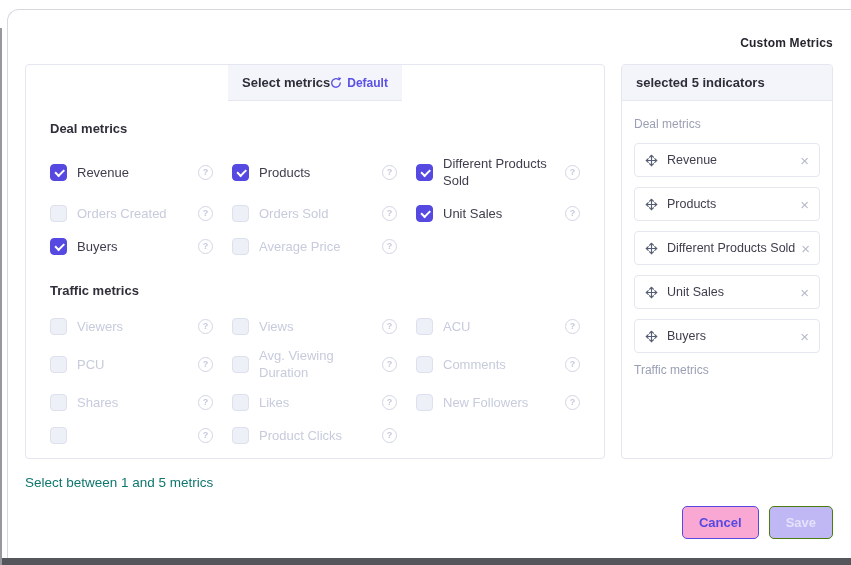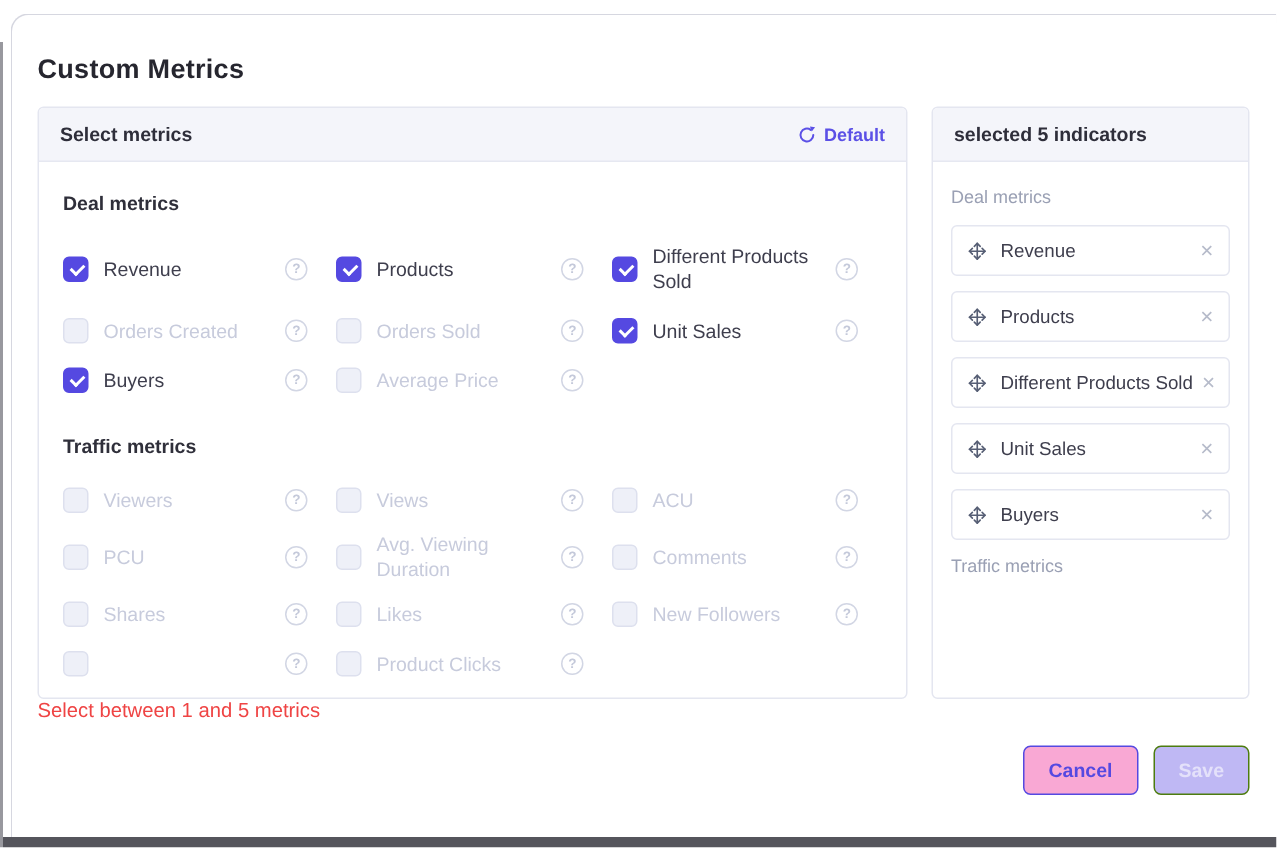--- a/index.html
+++ b/index.html
@@ -10,28 +10,28 @@
     color:#3e3e4d;
   }
   .edge-left { position:absolute; left:0; top:28px; bottom:0; width:2px; background:#98989e; }
   .bottom-bar { position:absolute; left:2px; right:0; bottom:0; height:7px; background:#55555c; }
   .window {
     position:absolute; left:7px; top:9px; right:0; bottom:7px;
     background:#fff; border-left:1px solid #d6d7e0; border-top:1px solid #d6d7e0;
     border-radius:12px 0 0 0; overflow:hidden;
   }
   .content { margin:26px 18px 0 17px; }
-  .dlg-title { font-size:18px; font-weight:bold; color:#26262f; letter-spacing:.2px; }
+  .dlg-title { font-size:12px; font-weight:bold; color:#26262f; letter-spacing:.2px;text-align:right; }
 
   .panels { display:flex; gap:16px; margin-top:14px; }
   .panel {
     border:1px solid #e4e6f0; border-radius:4px; background:#fff;
     height:395px; overflow:hidden; display:flex; flex-direction:column;
   }
-  .panel-left { width:580px; }
+  .panel-left { width:580px;align-items:center; }
   .panel-right { flex:1; }
   .panel-head {
     background:#f4f5fa; border-bottom:1px solid #e6e8f1;
     height:36px; flex:0 0 36px; display:flex; align-items:center;
     padding:0 14px; font-size:13px; font-weight:bold; color:#2e2e3a;
   }
   .panel-head .spacer { flex:1; }
   .default-btn {
     display:flex; align-items:center; gap:5px; color:#5b50e6;
     font-size:12px; font-weight:bold; cursor:pointer;
@@ -66,21 +66,21 @@
   .group-label { font-size:12px; color:#9aa0b4; margin-bottom:12px; }
   .group-label.second { margin-top:10px; }
   .sel-item {
     display:flex; align-items:center; height:34px; margin-bottom:10px;
     border:1px solid #e4e6f0; border-radius:4px; background:#fff; padding:0 10px;
   }
   .drag { color:#565e74; display:flex; flex:0 0 13px; cursor:grab; }
   .sel-lbl { font-size:12.5px; color:#3e3e4d; margin-left:9px; white-space:nowrap; }
   .x { margin-left:auto; color:#b6bbca; font-size:15px; line-height:1; cursor:pointer; padding-left:6px; }
 
-  .hint { margin-top:0; font-size:13.5px; color:#ef4444; }
+  .hint { margin-top:16px; font-size:13.5px; color:#0f766e; }
   .btn-row { display:flex; justify-content:flex-end; gap:10px; margin-top:16px; }
   .btn { font-family:inherit; font-size:13px; font-weight:bold; border-radius:5px; padding:8px 16px; cursor:pointer; }
   .btn-cancel { background:#f9a8d4; border:1px solid #5549e1; color:#5549e1; }
   .btn-save { background:#bfb8f4; border:1px solid #4d7c0f; color:#e4e1fa; cursor:default; }
 </style>
 </head>
 <body>
 
 <div class="edge-left"></div>
 

